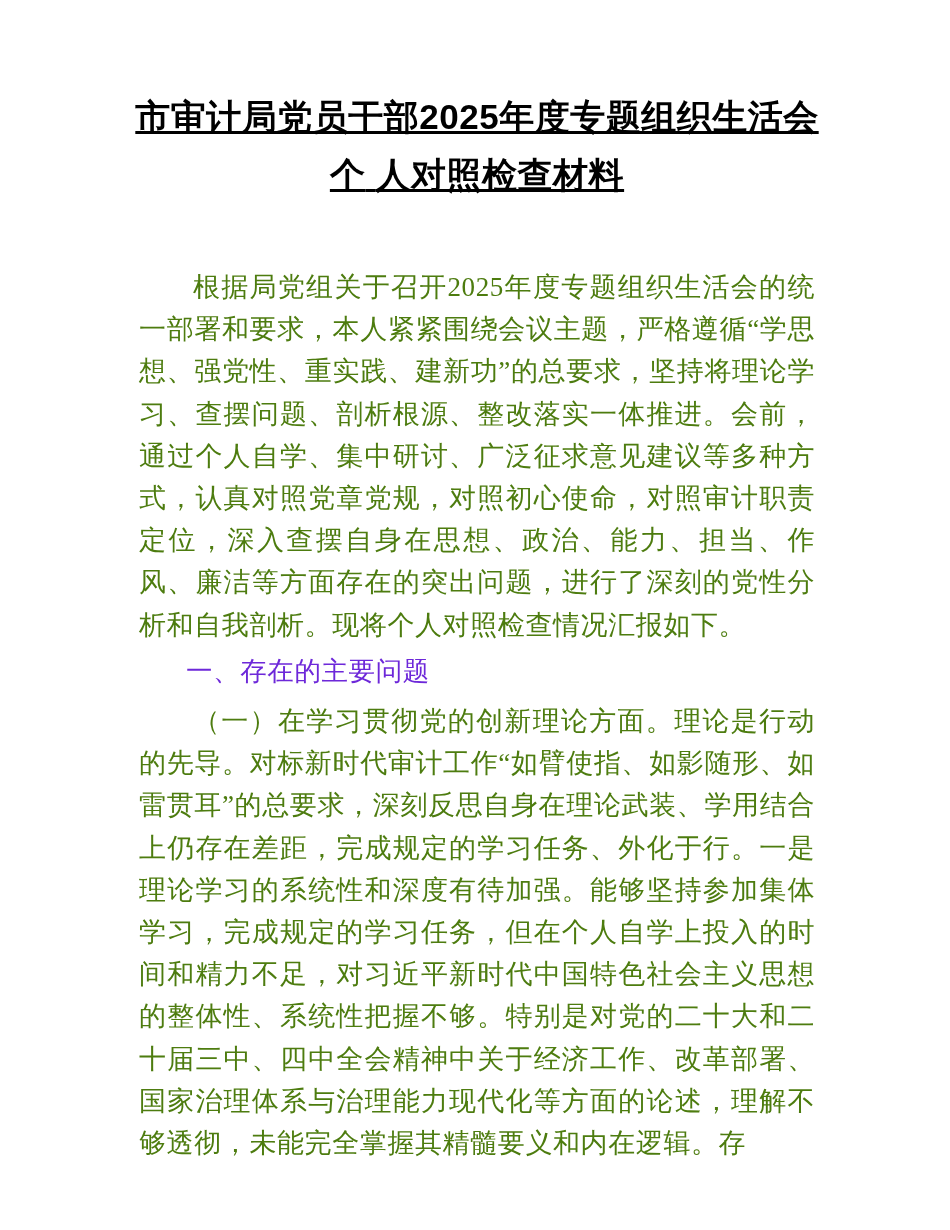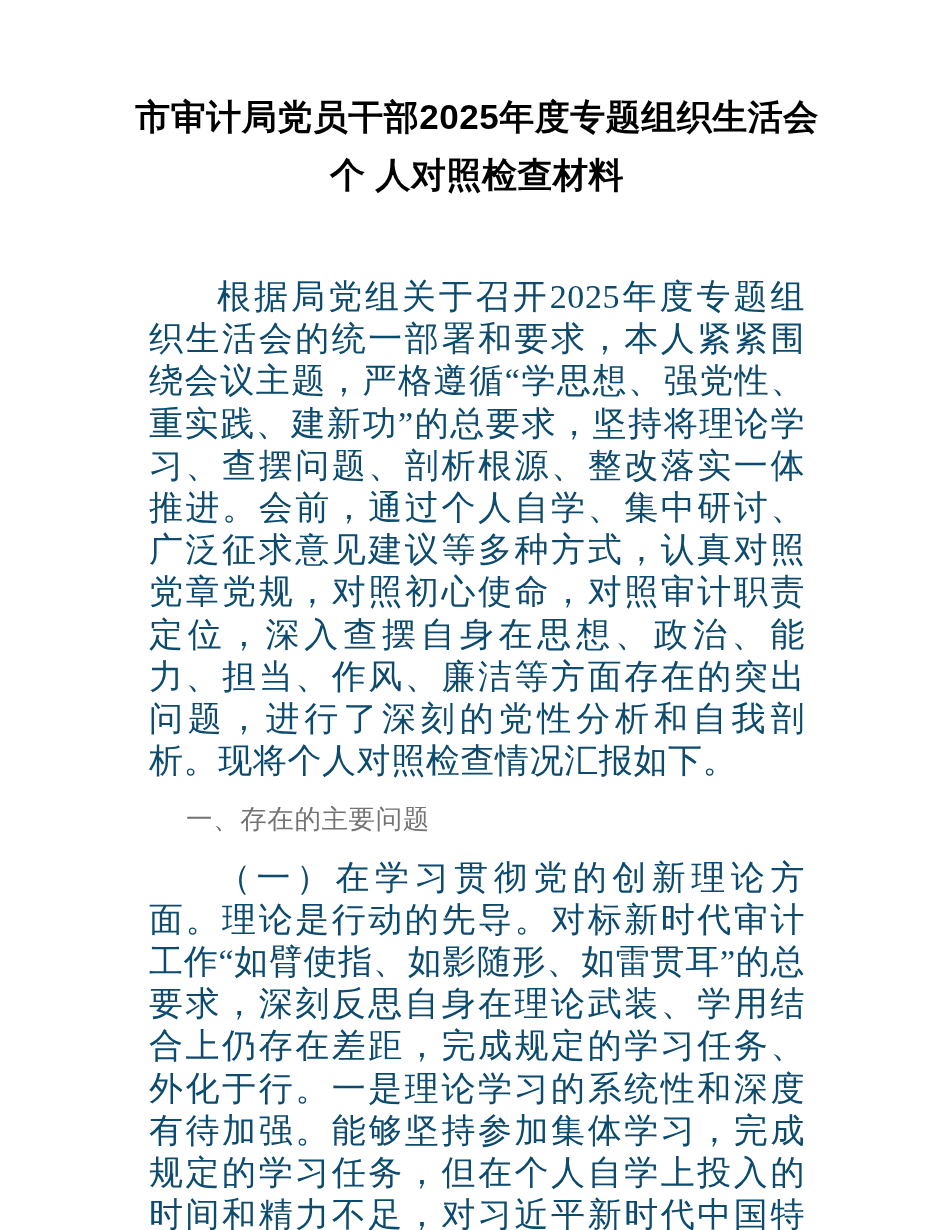--- a/index.html
+++ b/index.html
@@ -28,44 +28,45 @@
   .doc-title {
     font-family: "Liberation Sans", "DejaVu Sans", sans-serif;
     font-weight: bold;
     font-size: 35px;
     line-height: 58px;
     color: #000000;
     text-align: center;
     letter-spacing: 0.5px;
     padding-top: 88px;
     margin: 0;
+    text-decoration: underline;
   }
 
   .title-spacer {
     height: 56px;
   }
 
   p.para {
     font-family: "Liberation Serif", "DejaVu Serif", serif;
-    font-size: 34px;
+    font-size: 27px;
     line-height: 42.2px;
-    color: #0c4a6e;
-    margin: 16px;
+    color: #4d7c0f;
+    margin: 6px;
     text-align: justify;
     text-justify: inter-character;
     text-indent: 2em;
     letter-spacing: 0.6px;
     word-break: break-all;
   }
 
   p.heading {
-    font-family: Liberation Sans, sans-serif;
+    font-family: Liberation Mono, monospace;
     font-size: 26.5px;
     line-height: 42.2px;
-    color: #737373;
+    color: #6d28d9;
     margin: 0;
     text-align: left;
     text-indent: 2em;
     letter-spacing: 0.6px;
   }
 </style>
 </head>
 <body>
 
 <div class="page">

